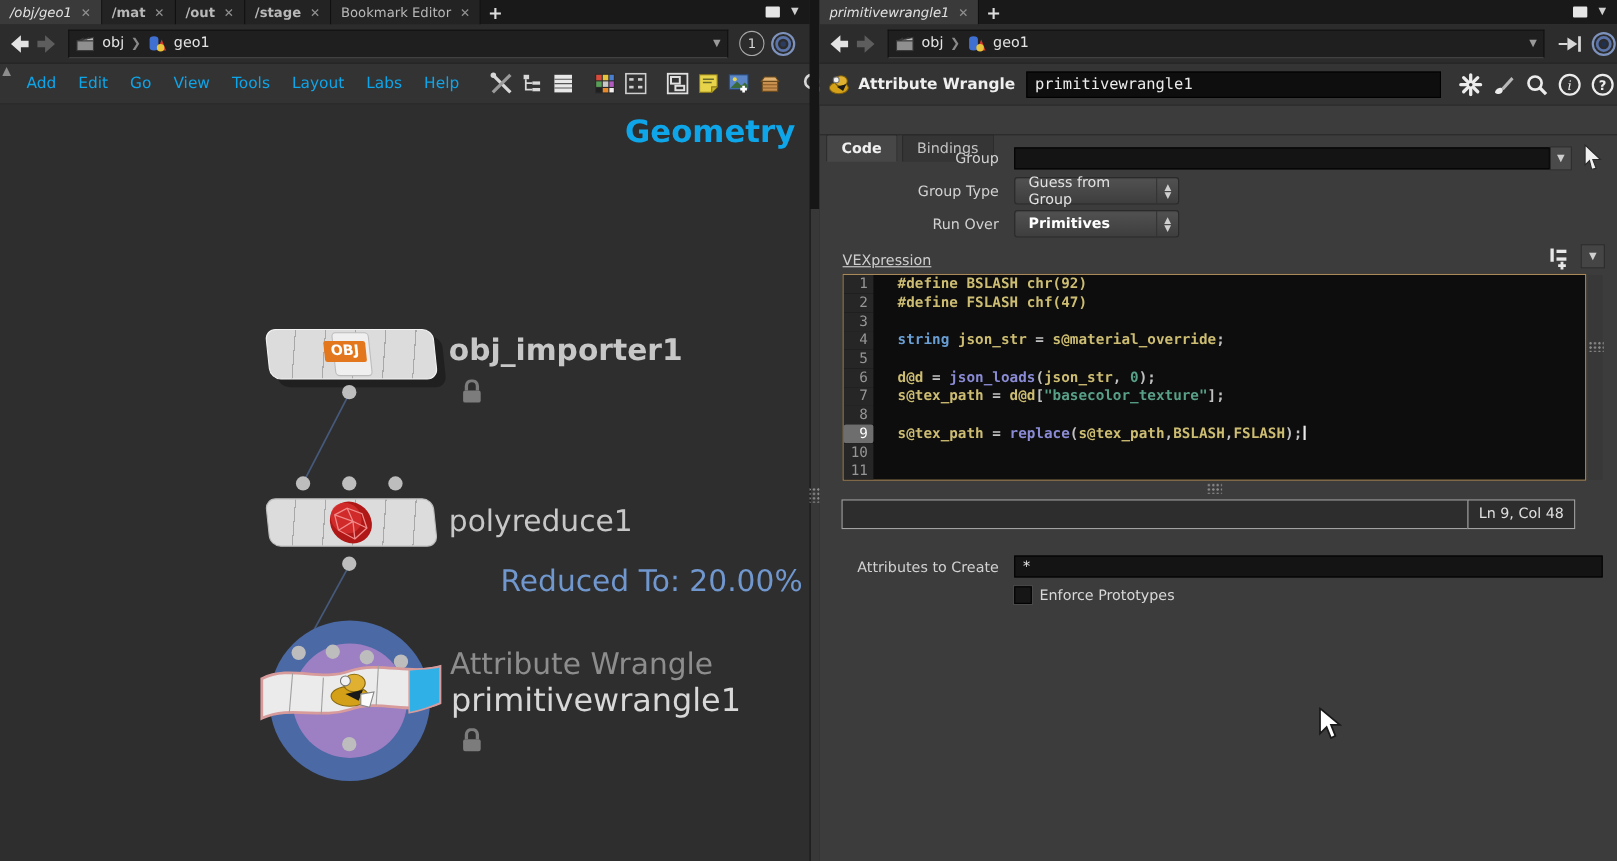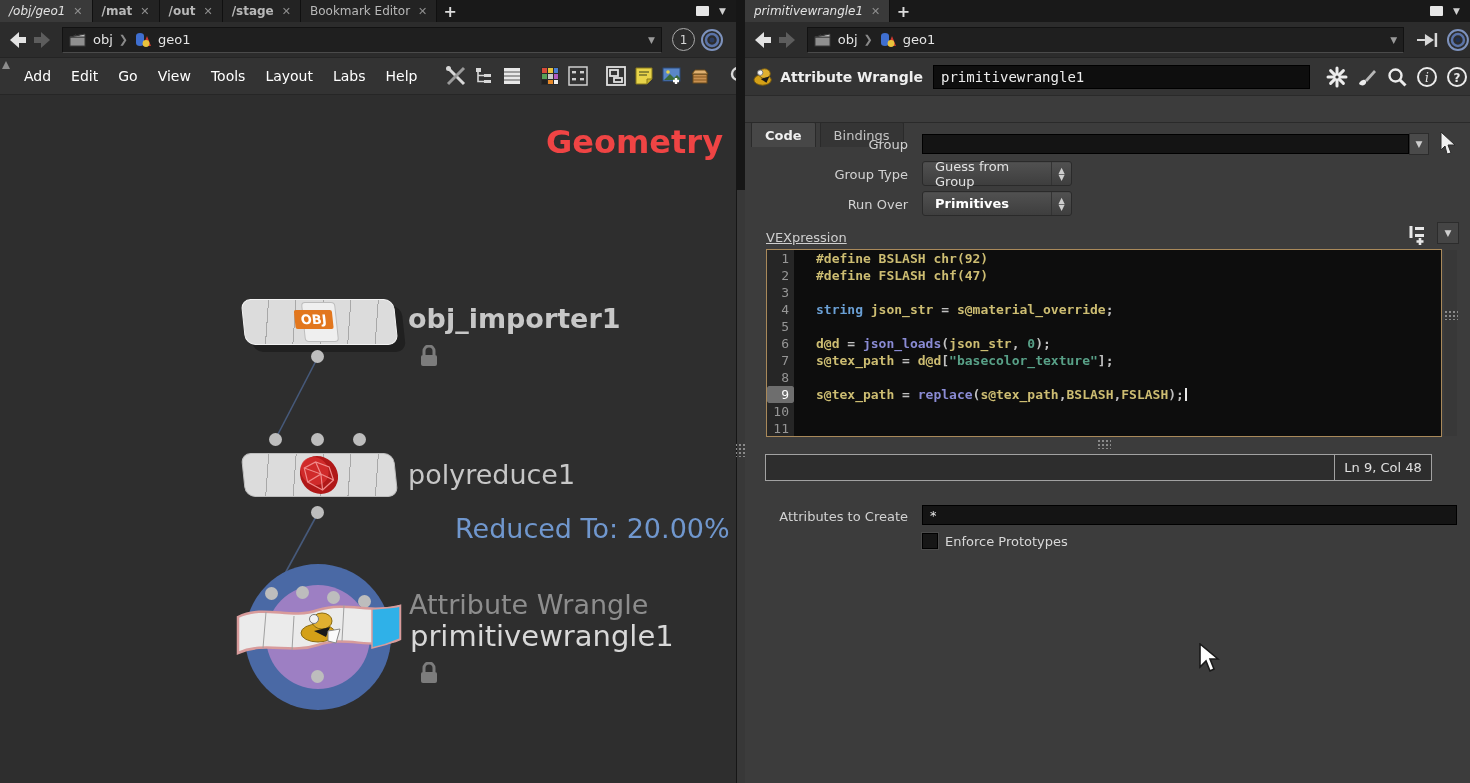--- a/index.html
+++ b/index.html
@@ -28,25 +28,25 @@
   .crumbbox { height:26px; background:#1f1f1f; border:1px solid #121212; border-bottom-color:#4a4a4a;
               display:flex; align-items:center; padding:0 6px; gap:6px; font-size:13px; color:#e4e4e4; }
   .crumb-sep { color:#8a8a8a; font-size:11px; }
   .crumb-dd { margin-left:auto; color:#9a9a9a; font-size:9px; padding-left:8px; }
   .circle-badge { width:23px; height:23px; border:1px solid #a9a9a9; border-radius:50%;
                   display:flex; align-items:center; justify-content:center;
                   font-size:12px; color:#d8d8d8; }
   
   .menubar { height:37px; background:#333333; display:flex; align-items:center;
              border-bottom:1px solid #262626; padding-left:14px; }
-  .menu { font-size:14px; color:#ffffff; padding:0 10px; }
+  .menu { font-size:14px; color:#0ea5e9; padding:0 10px; }
   .tbicon { width:26px; height:26px; display:flex; align-items:center; justify-content:center; }
   
   #canvas { position:absolute; left:0; top:95px; width:736px; height:688px; background:#2e2e2e; overflow:hidden; }
-  .watermark { position:absolute; right:13px; top:28px; font-size:32px; font-weight:bold; color:#ef4444; }
+  .watermark { position:absolute; right:13px; top:8px; font-size:28px; font-weight:bold; color:#0ea5e9; }
   .nodebody { position:absolute; width:153px; height:46px; background:#dcdcdc;
               border:1px solid #f2f2f2; border-radius:10px; transform:skewX(6deg);
               box-shadow:7px 7px 0 rgba(15,15,15,0.45);
               background-image:repeating-linear-gradient(100deg,transparent 0 26px,#a8a8a8 26px 27px); }
   .objbadge { position:absolute; padding:2px 6px; font-size:13px; font-weight:bold;
               color:#ffffff; border-radius:2px; }
   .badge-back { position:absolute; width:34px; height:40px; background:#efefef;
                 border-radius:4px; border:1px solid #bdbdbd; }
   .conn { position:absolute; width:13px; height:13px; border-radius:50%; background:#bdbdbd; }
   .nlabel { position:absolute; font-size:27px; color:#c7c7c7; white-space:nowrap; }

